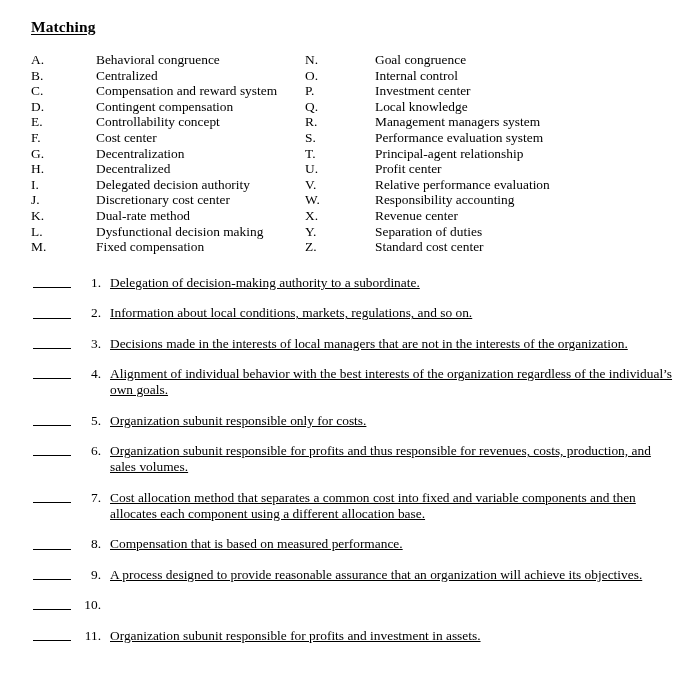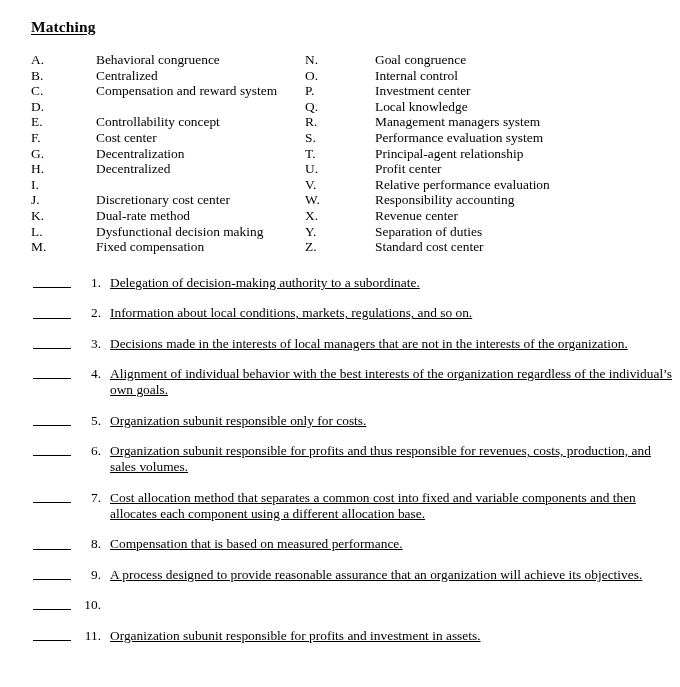--- a/index.html
+++ b/index.html
@@ -126,39 +126,41 @@
         <div class="term-row">
           <span class="term-key">B.</span>
           <span class="term-label">Centralized</span>
         </div>
         <div class="term-row">
           <span class="term-key">C.</span>
           <span class="term-label">Compensation and reward system</span>
         </div>
         <div class="term-row">
           <span class="term-key">D.</span>
+          <span class="term-label">Contingent compensation</span>
         </div>
         <div class="term-row">
           <span class="term-key">E.</span>
           <span class="term-label">Controllability concept</span>
         </div>
         <div class="term-row">
           <span class="term-key">F.</span>
           <span class="term-label">Cost center</span>
         </div>
         <div class="term-row">
           <span class="term-key">G.</span>
           <span class="term-label">Decentralization</span>
         </div>
         <div class="term-row">
           <span class="term-key">H.</span>
           <span class="term-label">Decentralized</span>
         </div>
         <div class="term-row">
           <span class="term-key">I.</span>
+          <span class="term-label">Delegated decision authority</span>
         </div>
         <div class="term-row">
           <span class="term-key">J.</span>
           <span class="term-label">Discretionary cost center</span>
         </div>
         <div class="term-row">
           <span class="term-key">K.</span>
           <span class="term-label">Dual-rate method</span>
         </div>
         <div class="term-row">

